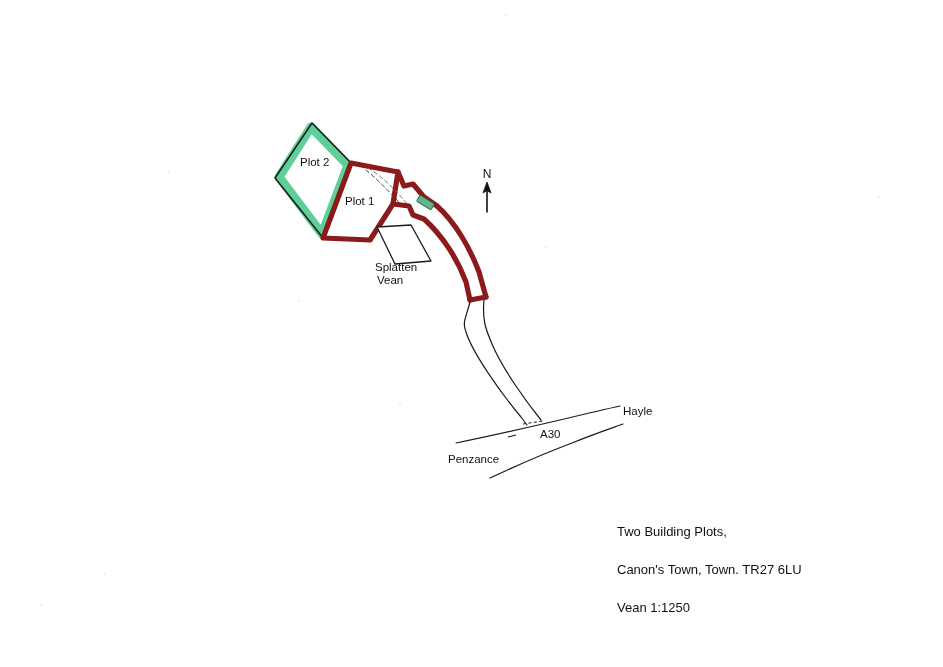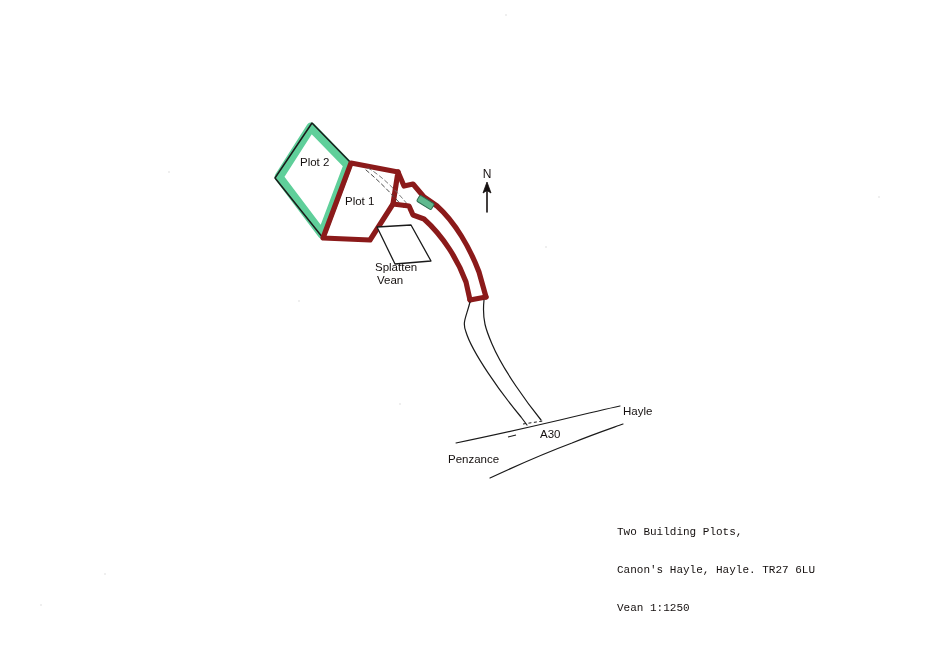--- a/index.html
+++ b/index.html
@@ -42,22 +42,22 @@
   .north-letter {
     font-family: "Liberation Sans", sans-serif;
     font-size: 12px;
     fill: #15100f;
   }
   .caption-block {
     position: absolute;
     left: 617px;
     top: 501px;
     line-height: 12.6px;
-    font-size: 11px;
-    font-family: Liberation Mono, monospace;
+    font-size: 13px;
+    font-family: Liberation Sans, sans-serif;
     color: #15100f;
     white-space: pre;
   }
   .caption-line { display: block; }
   .speck {
     position: absolute;
     background: #d8d8d8;
     border-radius: 50%;
     width: 2px;
     height: 2px;
@@ -138,21 +138,21 @@
     <text class="map-label-road" x="540" y="438">A30</text>
 
     <text class="map-label-road" x="623" y="415">Hayle</text>
 
     <text class="map-label-road" x="448" y="463">Penzance</text>
 
   </svg>
 
   <div class="caption-block">
     <span class="caption-line">Two Building Plots,</span>
-    <span class="caption-line">Canon's Hayle, Hayle. TR27 6LU</span>
+    <span class="caption-line">Canon's Town, Town. TR27 6LU</span>
     <span class="caption-line">Vean 1:1250</span>
   </div>
 
   <div class="speck" style="left:505px;  top:14px;"></div>
   <div class="speck" style="left:168px;  top:171px;"></div>
   <div class="speck" style="left:545px;  top:246px;"></div>
   <div class="speck" style="left:298px;  top:300px;"></div>
   <div class="speck" style="left:399px;  top:403px;"></div>
   <div class="speck" style="left:104px;  top:573px;"></div>
   <div class="speck" style="left:878px;  top:196px;"></div>

